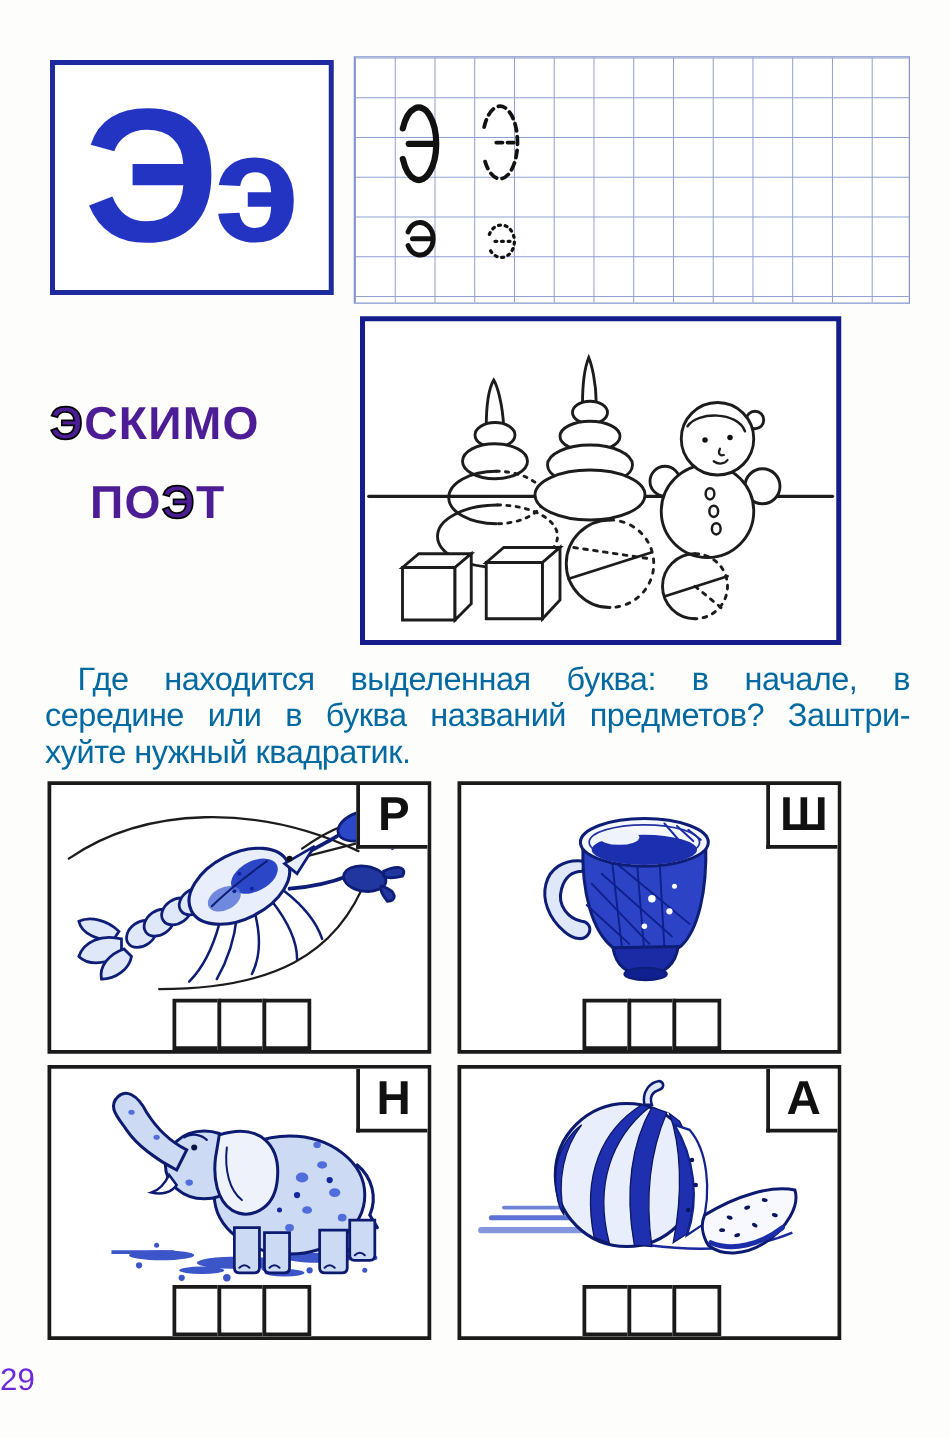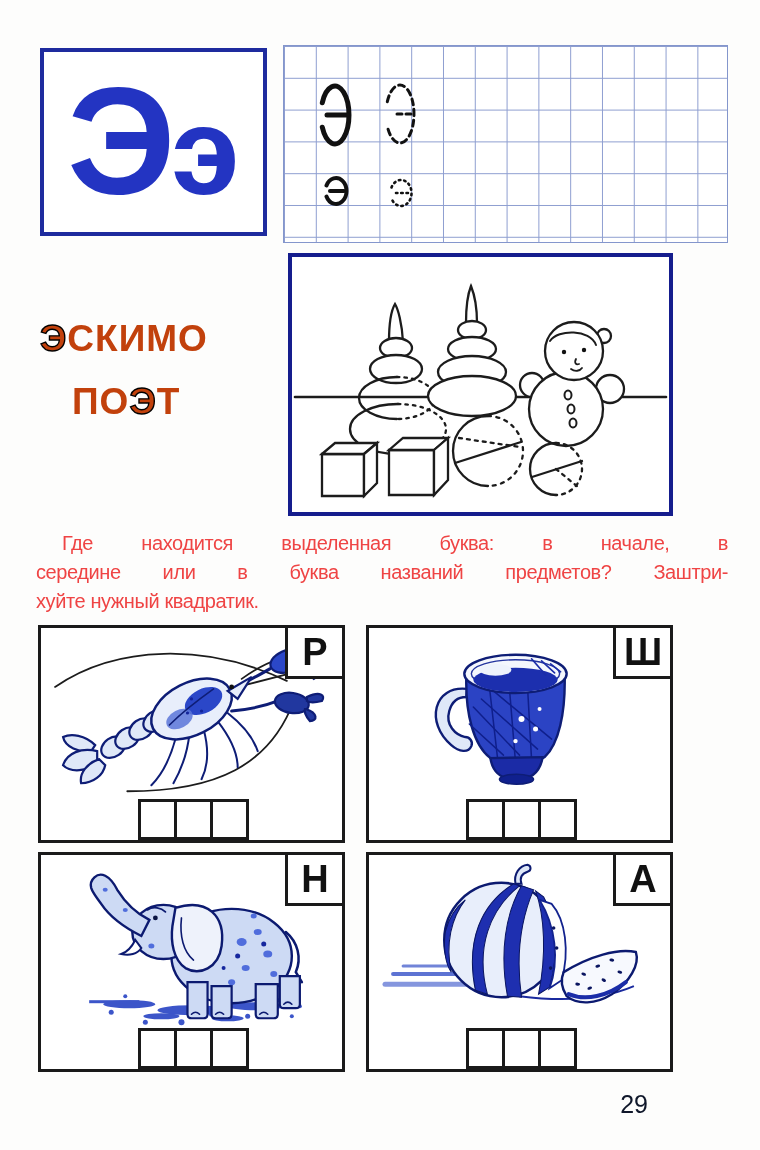--- a/index.html
+++ b/index.html
@@ -16,49 +16,49 @@
 
   
   .practice-grid{left:283px;top:45px;width:445px;height:198px;box-sizing:border-box;
     border:1px solid #8496cc;
     background-image:linear-gradient(to right,#8e9ed0 1px,transparent 1px),
                      linear-gradient(to bottom,#8e9ed0 1px,transparent 1px);
     background-size:31.8px 31.8px;background-color:#fff;}
   .grid-letter{position:absolute;}
 
   
-  .word{left:40px;font-size:37px;font-weight:bold;letter-spacing:1px;color:#c2410c;line-height:1;}
+  .word{left:40px;font-size:37px;font-weight:bold;letter-spacing:1px;color:#4c1d95;line-height:1;}
   .word .hl{-webkit-text-stroke:1.4px #000;}
   #word-0{top:320px;} #word-1{top:383px;margin-left:32px;}
 
   
   .toy-box{left:288px;top:253px;width:385px;height:263px;border:4px solid #151d8d;
     background:#fff;box-sizing:border-box;}
   .toy-box svg{width:100%;height:100%;display:block;}
 
   
-  .instruction{left:36px;top:529px;width:692px;font-size:20px;line-height:29px;
-    letter-spacing:-0.4px;color:#ef4444;}
+  .instruction{left:36px;top:529px;width:692px;font-size:26px;line-height:29px;
+    letter-spacing:-0.4px;color:#0369a1;}
   .instruction .ln{text-align:justify;text-align-last:justify;}
   .instruction .ln.first{text-indent:26px;}
   .instruction .ln.last{text-align:center;text-align-last:left;}
 
   
   .card{width:307px;height:218px;border:3px solid #1a1a1a;background:#fff;box-sizing:border-box;position:absolute;}
   #card-0{left:38px;top:625px;} #card-1{left:366px;top:625px;}
   #card-2{left:38px;top:852px;height:220px;} #card-3{left:366px;top:852px;height:220px;}
   .card .art{position:absolute;left:0;top:0;width:100%;height:172px;}
   .letter-box{position:absolute;top:0;right:0;width:54px;height:48px;background:#fff;
     border-left:3px solid #1a1a1a;border-bottom:3px solid #1a1a1a;
     display:flex;align-items:center;justify-content:center;
     font-size:38px;font-weight:bold;color:#111;z-index:3;}
   .squares{position:absolute;bottom:0;left:50%;transform:translateX(-50%);display:flex;z-index:2;}
   .sq{width:39px;height:41px;border:3px solid #1a1a1a;background:#fff;box-sizing:border-box;margin-right:-3px;}
 
-  .page-number{left:0;top:1090px;width:648px;text-align:right;font-size:25px;color:#0f172a;}
+  .page-number{left:0;top:1090px;width:648px;text-align:left;font-size:25px;color:#6d28d9;}
 </style>
 </head>
 <body>
 
 <div class="abs letter-card">
   <div class="row">
     <span class="bigE">Э</span>
     <span class="smallE">э</span>
   </div>
 </div>

